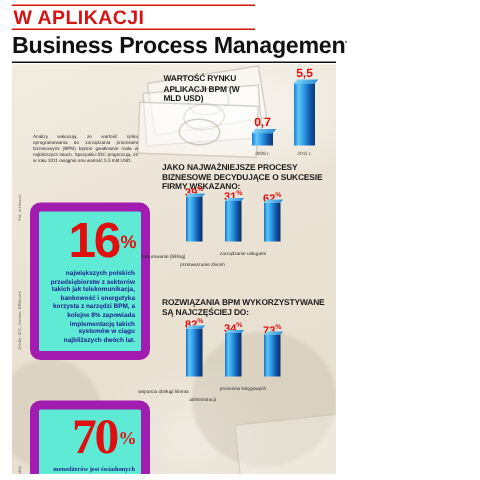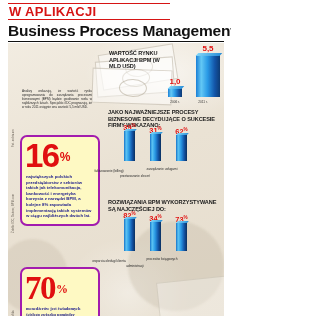--- a/index.html
+++ b/index.html
@@ -48,22 +48,22 @@
   .blob.b1{left:120px;top:178px;width:96px;height:90px;}
   .blob.b2{left:-10px;top:196px;width:70px;height:74px;background:rgba(196,186,166,.33);}
   .kbd{position:absolute;left:150px;top:236px;width:70px;height:40px;
     background:rgba(255,255,255,.30);border:1px solid rgba(175,165,145,.35);transform:rotate(-6deg);}
   .intro{
     position:absolute;left:14px;top:46px;width:70px;
     color:#2a2a2a;font-size:3.1px;line-height:4.1px;text-align:justify;
   }
   .statcard{
     position:absolute;left:12px;width:80px;
-    background:#fef9c3;border:2px solid #a21caf;border-radius:7px;
-    text-align:left;padding:4px 3px 5px;box-sizing:border-box;
+    background:#5eead4;border:6px solid #a21caf;border-radius:7px;
+    text-align:right;padding:4px 3px 5px;box-sizing:border-box;
   }
   .statcard.c16{top:92px;}
   .statcard.c70{top:224px;font-family:Liberation Serif, serif;}
   .bignum{
     color:#e01010;font-weight:bold;font-size:33px;line-height:30px;
     letter-spacing:-1.5px;display:inline-block;
   }
   .pct{color:#e01010;font-weight:bold;font-size:12px;vertical-align:super;margin-left:1px;}
   .statdesc{
     color:#1d1d8c;font-weight:bold;font-size:4.3px;line-height:5.6px;
@@ -103,21 +103,21 @@
   }
   .mval{
     position:absolute;width:100%;text-align:center;color:#e01010;
     font-weight:bold;font-size:8px;line-height:8px;
   }
   .myear{
     position:absolute;width:100%;text-align:center;color:#3a3a3a;
     font-size:3.2px;bottom:1px;
   }
   .mb1{left:2px;width:14px;height:9px;}
-  .mb2{left:30px;width:24px;height:42px;}
+  .mb2{left:30px;width:14px;height:42px;}
 
   
   .group{position:absolute;left:0;width:118px;height:52px;}
   .g1{top:80px;}
   .g2{top:170px;}
   .pbar{position:absolute;bottom:14px;width:11px;}
   .pbar .col{
     position:relative;height:100%;
     background:linear-gradient(90deg,#1572c8 0%,#5cc4f3 20%,#2a9ae6 45%,#1355a8 74%,#0a2f5e 100%);
   }
@@ -187,21 +187,21 @@
     <div class="vcredit vc1">Opracowanie własne, infografika</div>
     <div class="vcredit vc2">Źródło: IDC, Gartner, BPM.com</div>
     <div class="vcredit vc3">Fot. archiwum</div>
 
     <div class="rcol">
 
       <div class="secttitle t1">WARTOŚĆ RYNKU APLIKACJI BPM (W MLD USD)</div>
 
       <div class="mchart">
         <div class="mbar mb1">
-          <div class="mval" style="top:-10px">1,0</div>
+          <div class="mval" style="top:-10px">0,7</div>
           <div class="col"></div>
         </div>
         <div class="mbar mb2">
           <div class="mval" style="top:-10px">5,5</div>
           <div class="col"></div>
         </div>
         <div class="myear" style="left:2px;width:14px">2006 r.</div>
         <div class="myear" style="left:30px;width:14px">2011 r.</div>
       </div>
 

